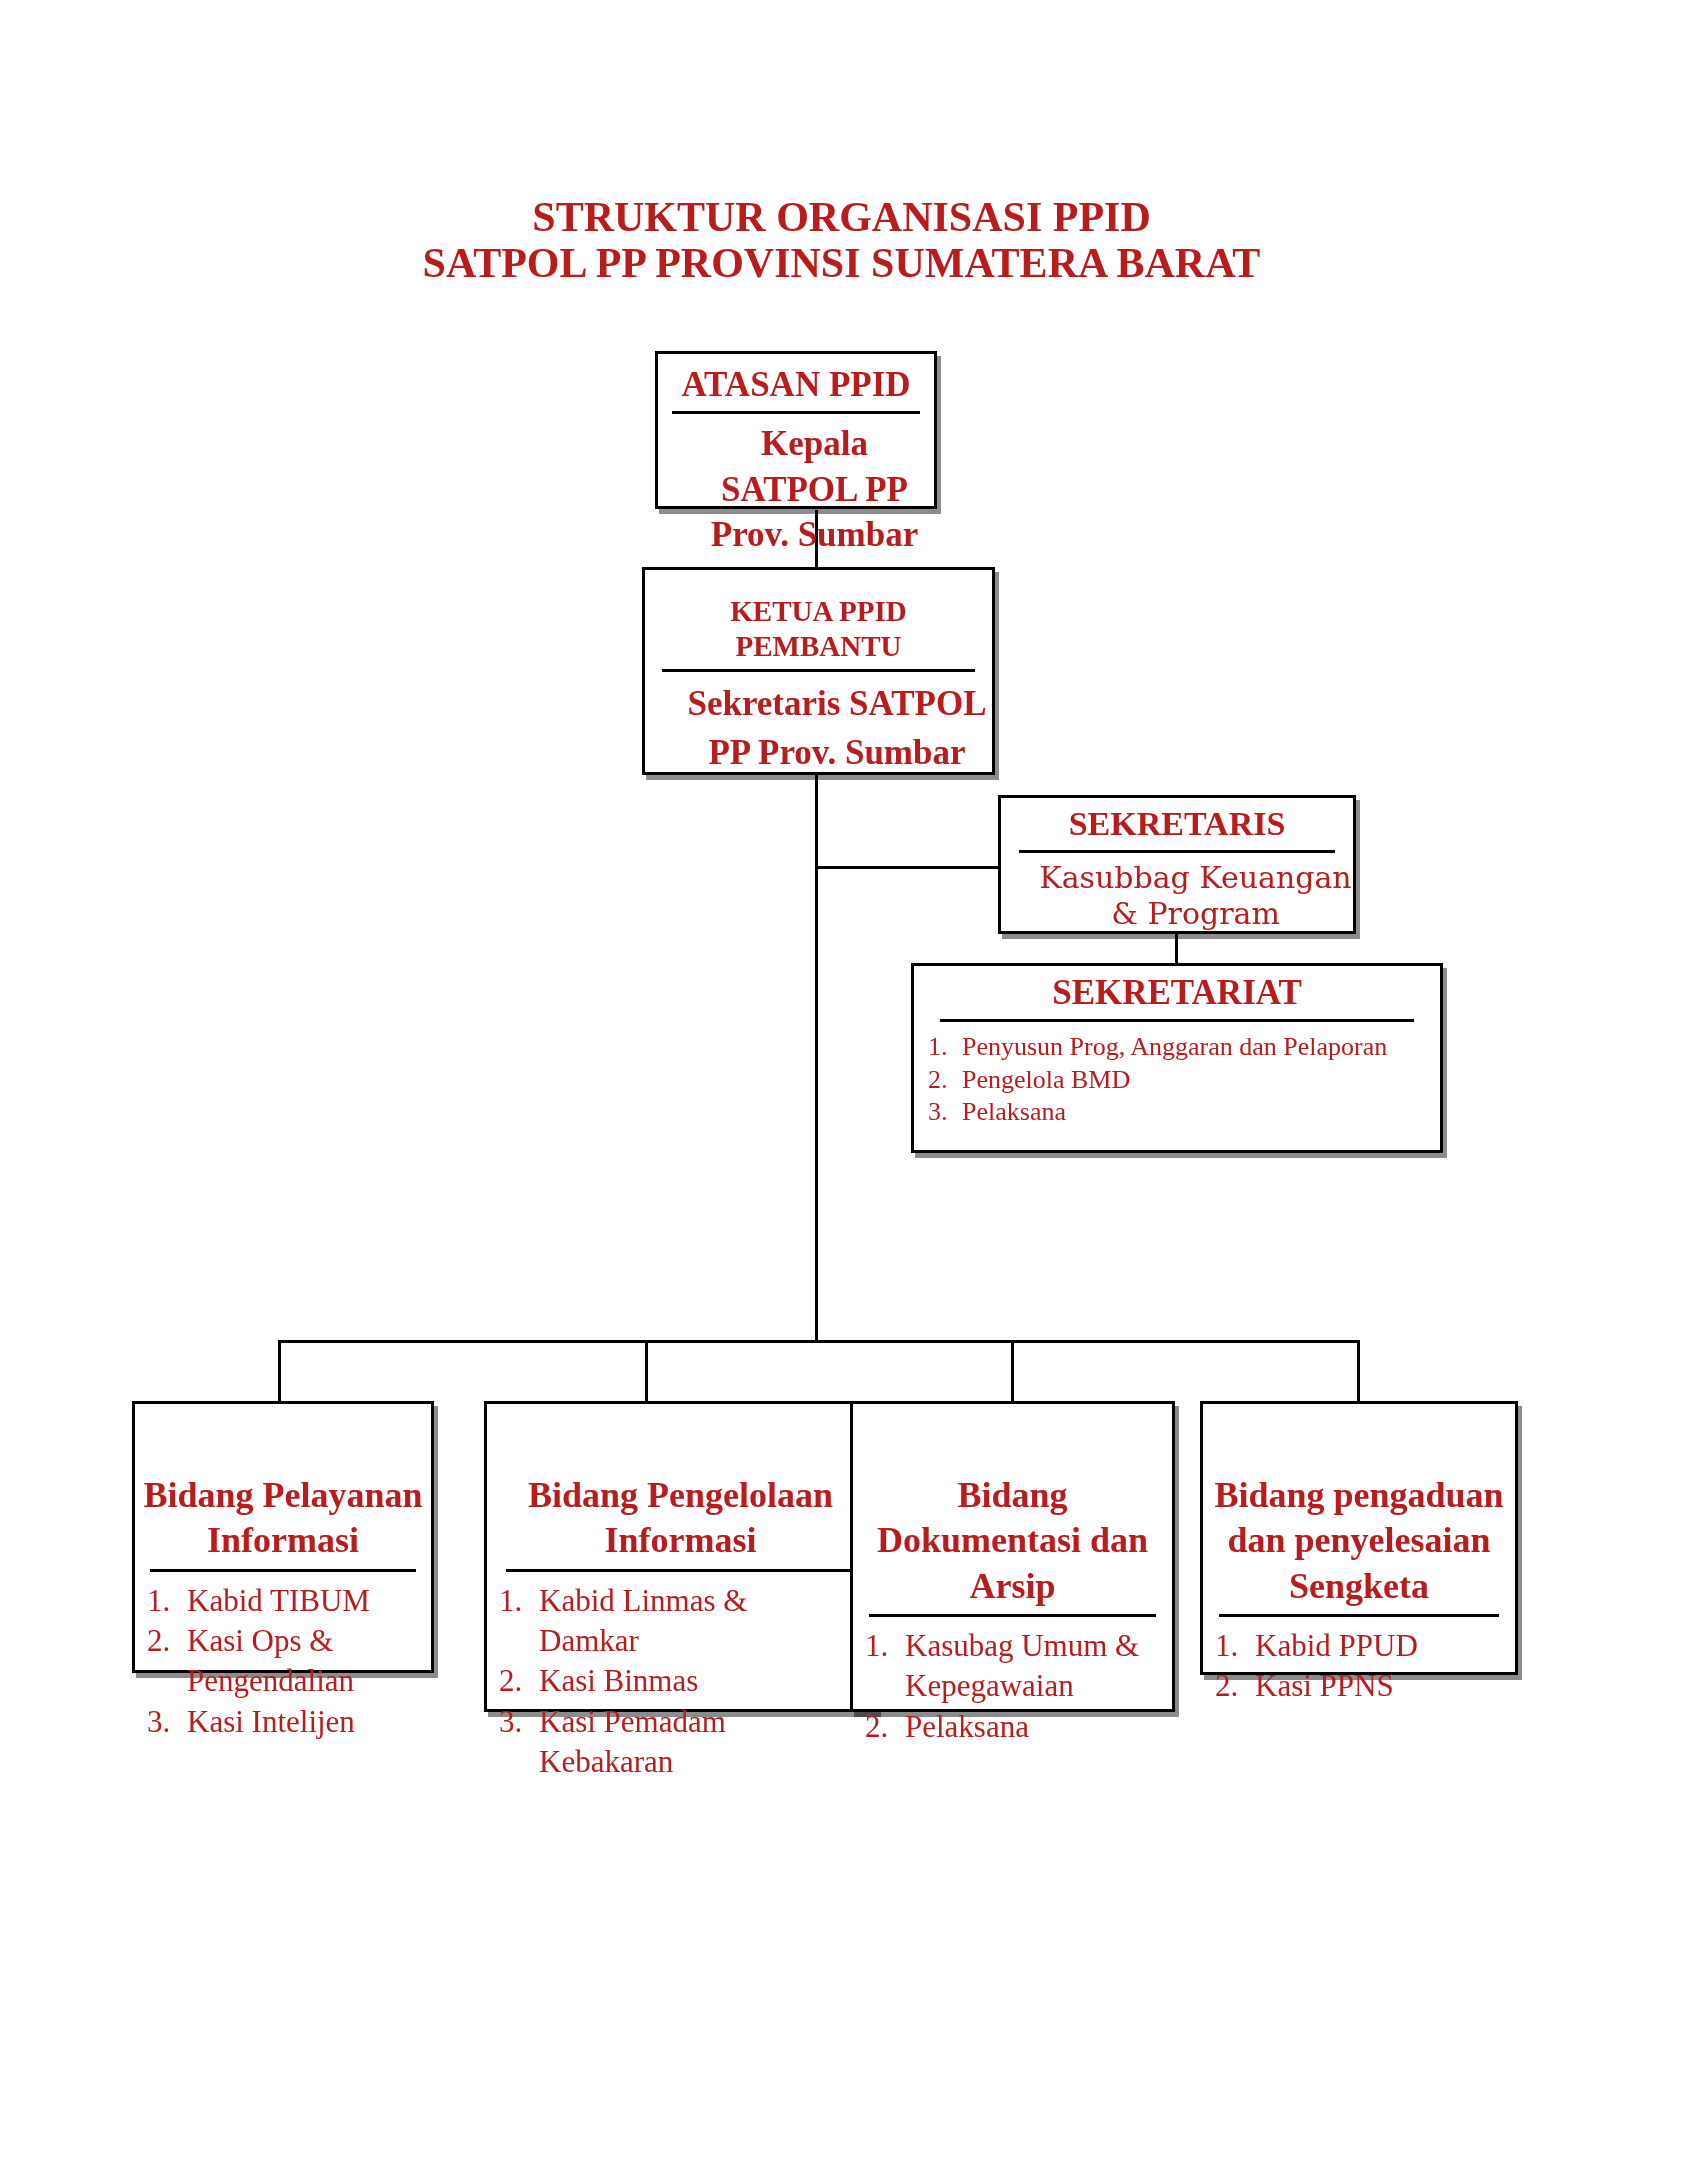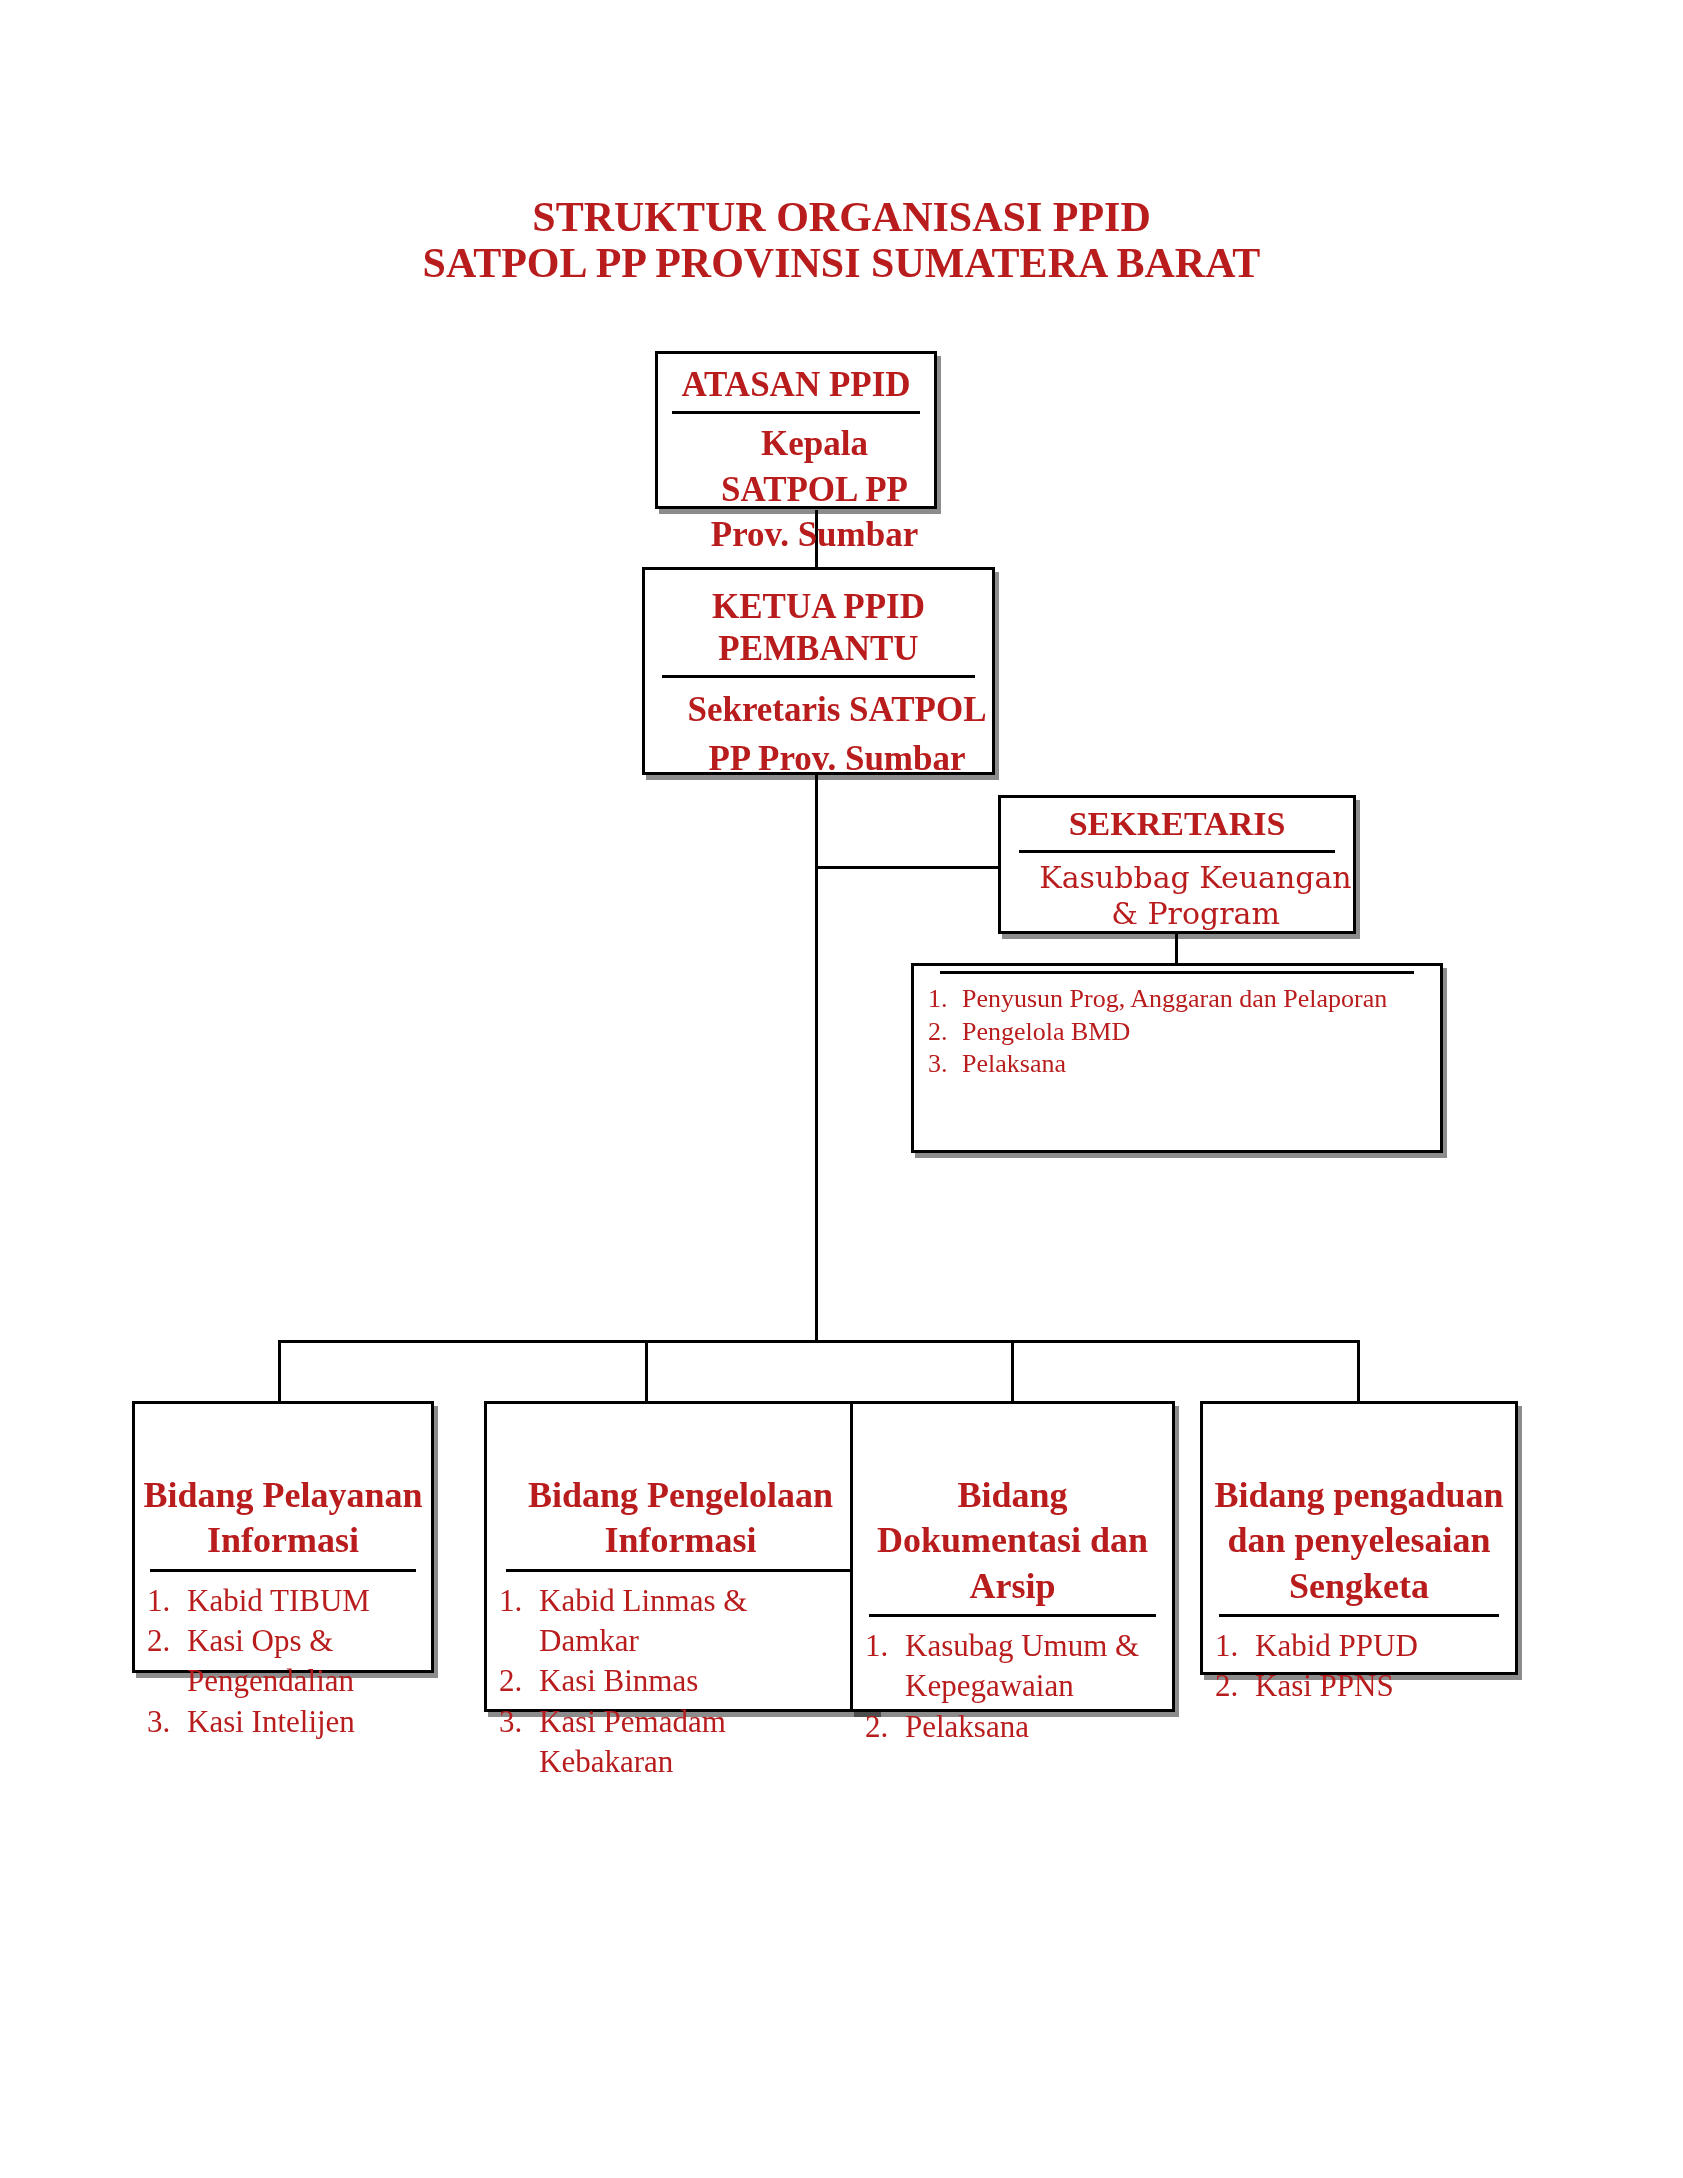--- a/index.html
+++ b/index.html
@@ -41,21 +41,21 @@
   }
   .sub{
     text-align:center;
     font-weight:bold;
     white-space:pre-line;
     padding-left:37px;
   }
   
   .b-atasan .hd{font-size:35px;line-height:1.2;padding-top:10px;}
   .b-atasan .sub{font-size:35px;line-height:1.3;}
-  .b-ketua .hd{font-size:35px;line-height:1.2;padding-top:16px;}
+  .b-ketua .hd{font-size:29px;line-height:1.2;padding-top:24px;}
   .b-ketua .sub{font-size:35px;line-height:1.4;}
   .b-sekretaris .hd{font-size:34px;line-height:1.2;padding-top:6px;}
   .b-sekretaris .sub{
     font-family:"DejaVu Serif", serif;
     font-weight:normal;
     font-size:30px;line-height:1.2;
   }
   .b-sekretariat .hd{font-size:35px;line-height:1.2;padding-top:6px;}
   .b-sekretariat .list{font-size:26px;line-height:1.25;padding:2px 10px 0 14px;}
   .b-sekretariat .num{flex:0 0 34px;}
@@ -102,20 +102,21 @@
   </div>
 
   <div class="box b-sekretaris" style="left:998px;top:795px;width:358px;height:139px">
     <div class="hd">SEKRETARIS</div>
     <div class="rule"></div>
     <div class="sub">Kasubbag Keuangan
 &amp; Program</div>
   </div>
 
   <div class="box b-sekretariat" style="left:911px;top:963px;width:532px;height:190px">
+    <div class="hd">SEKRETARIAT</div>
     <div class="rule"></div>
     <div class="list">
       <div class="li">
         <span class="num">1.</span>
         <span class="txt">Penyusun Prog, Anggaran dan Pelaporan</span>
       </div>
       <div class="li">
         <span class="num">2.</span>
         <span class="txt">Pengelola BMD</span>
       </div>

